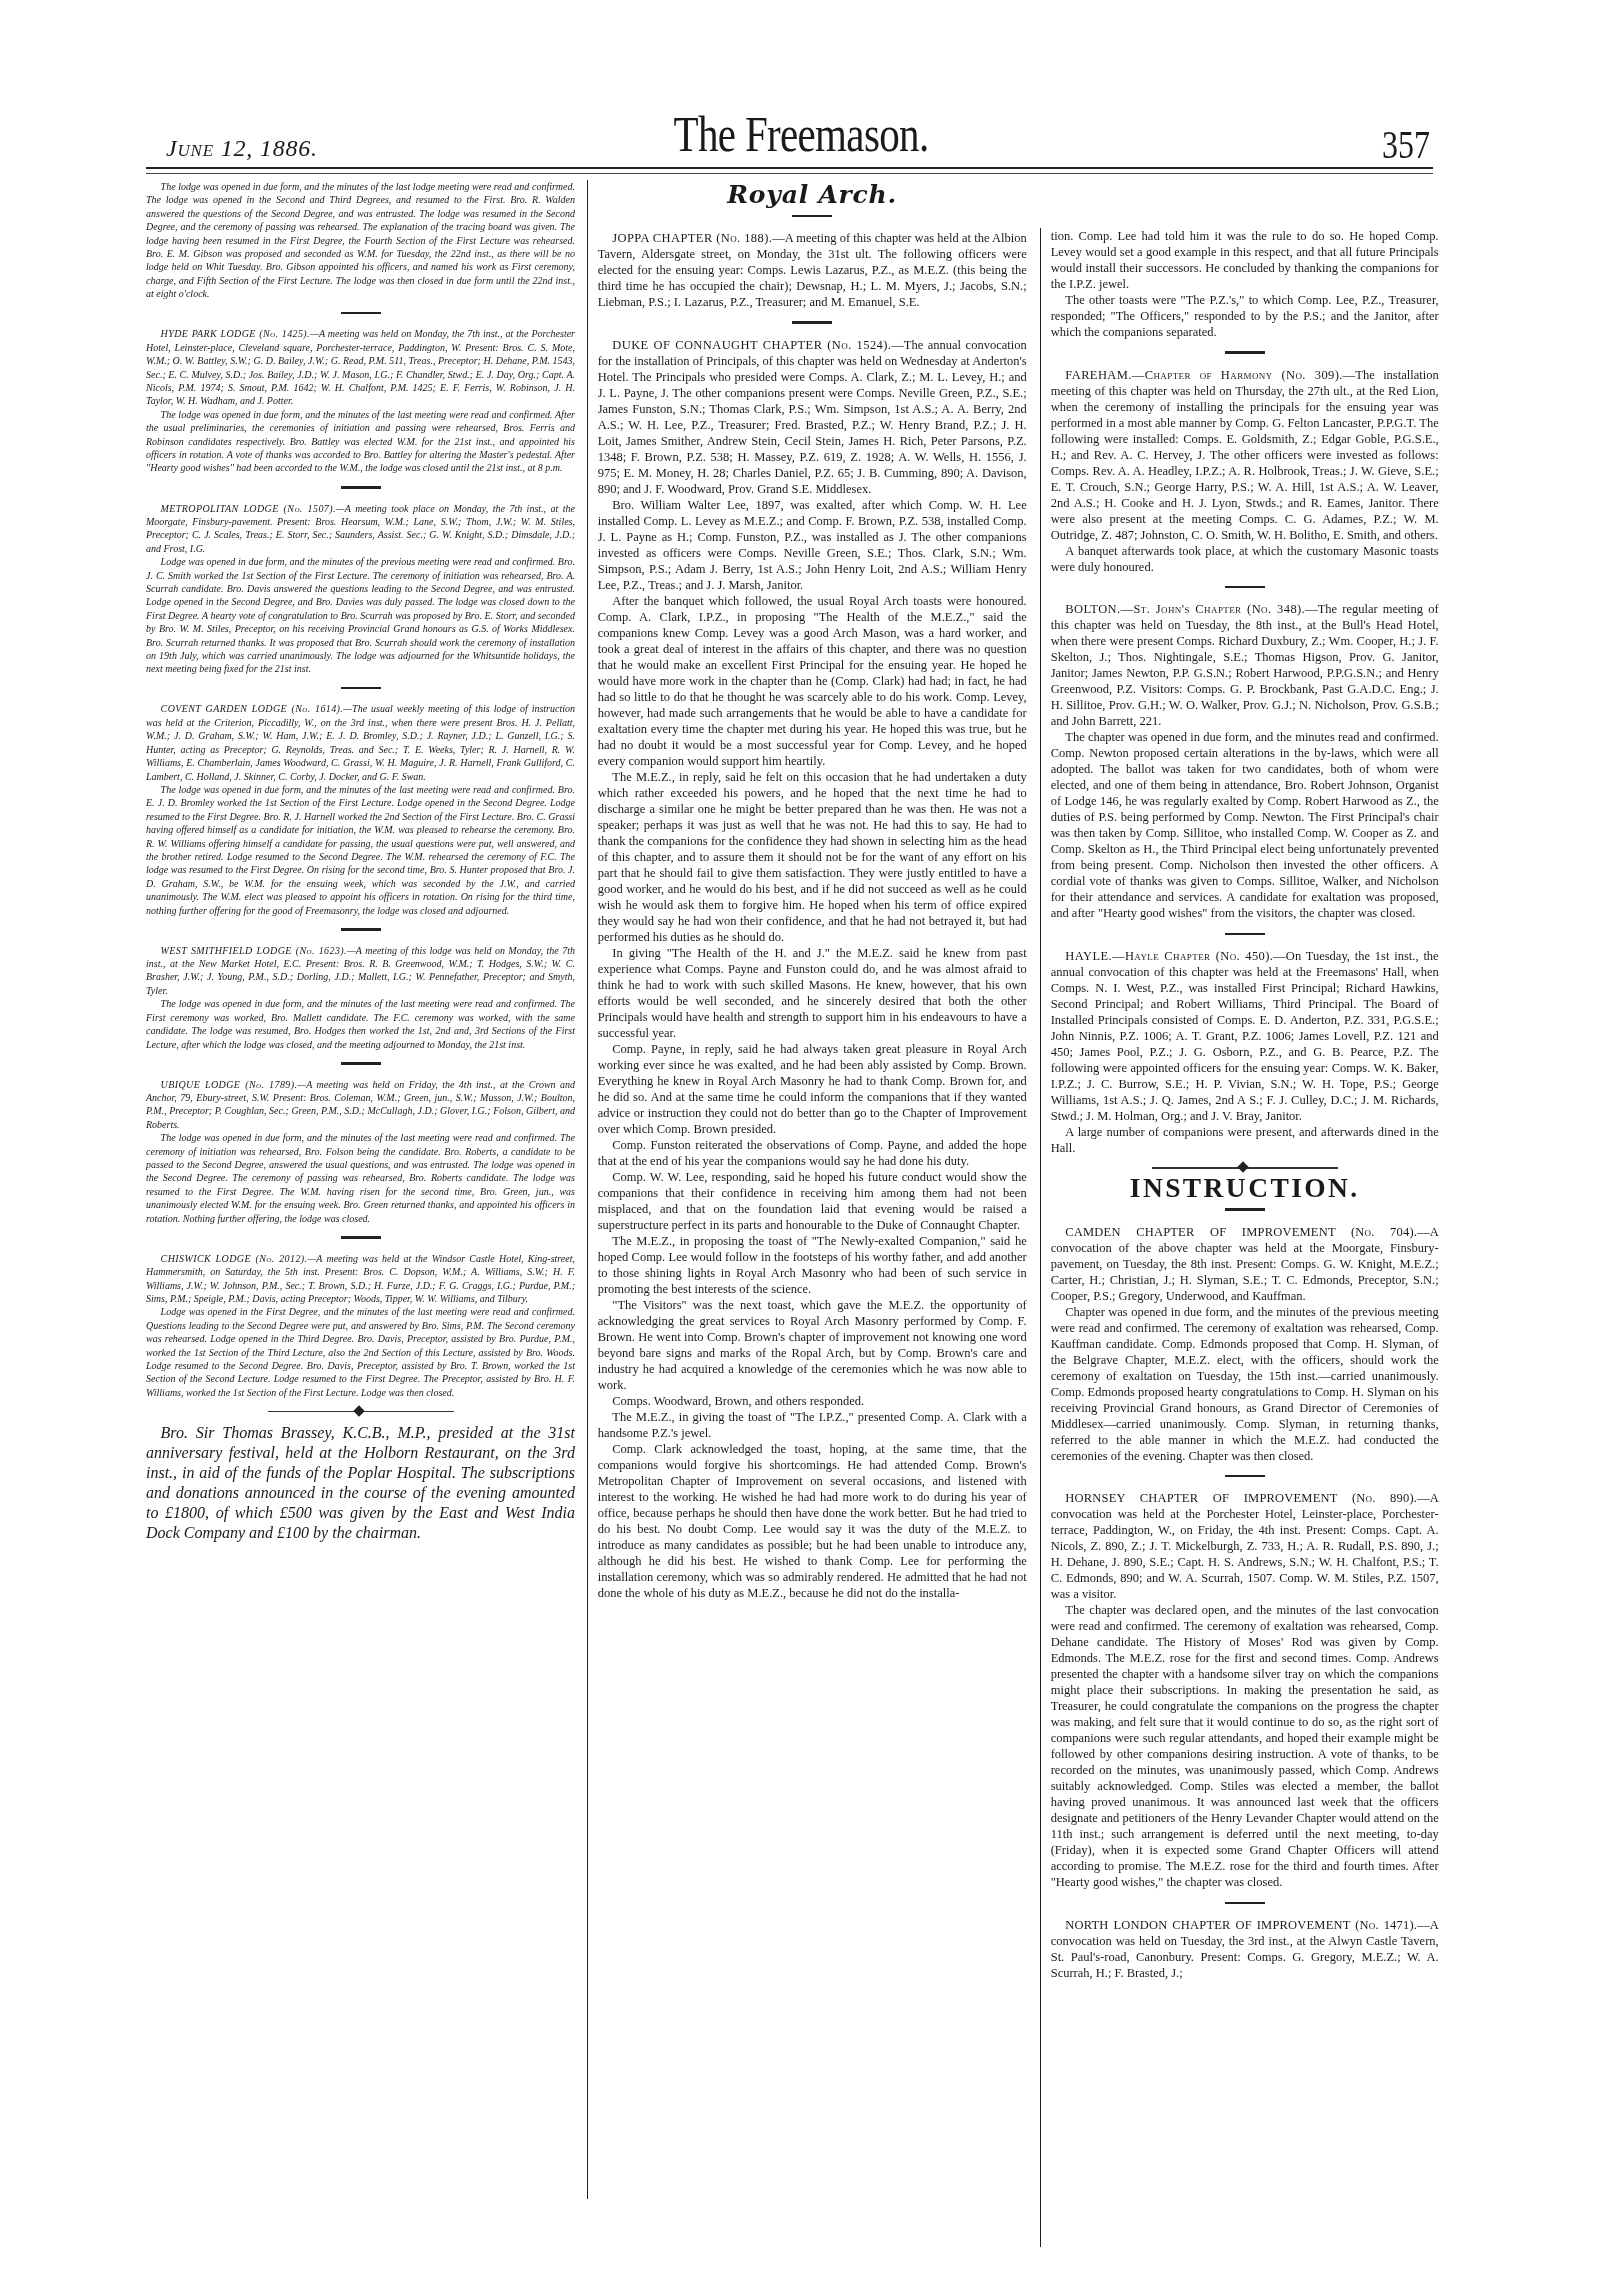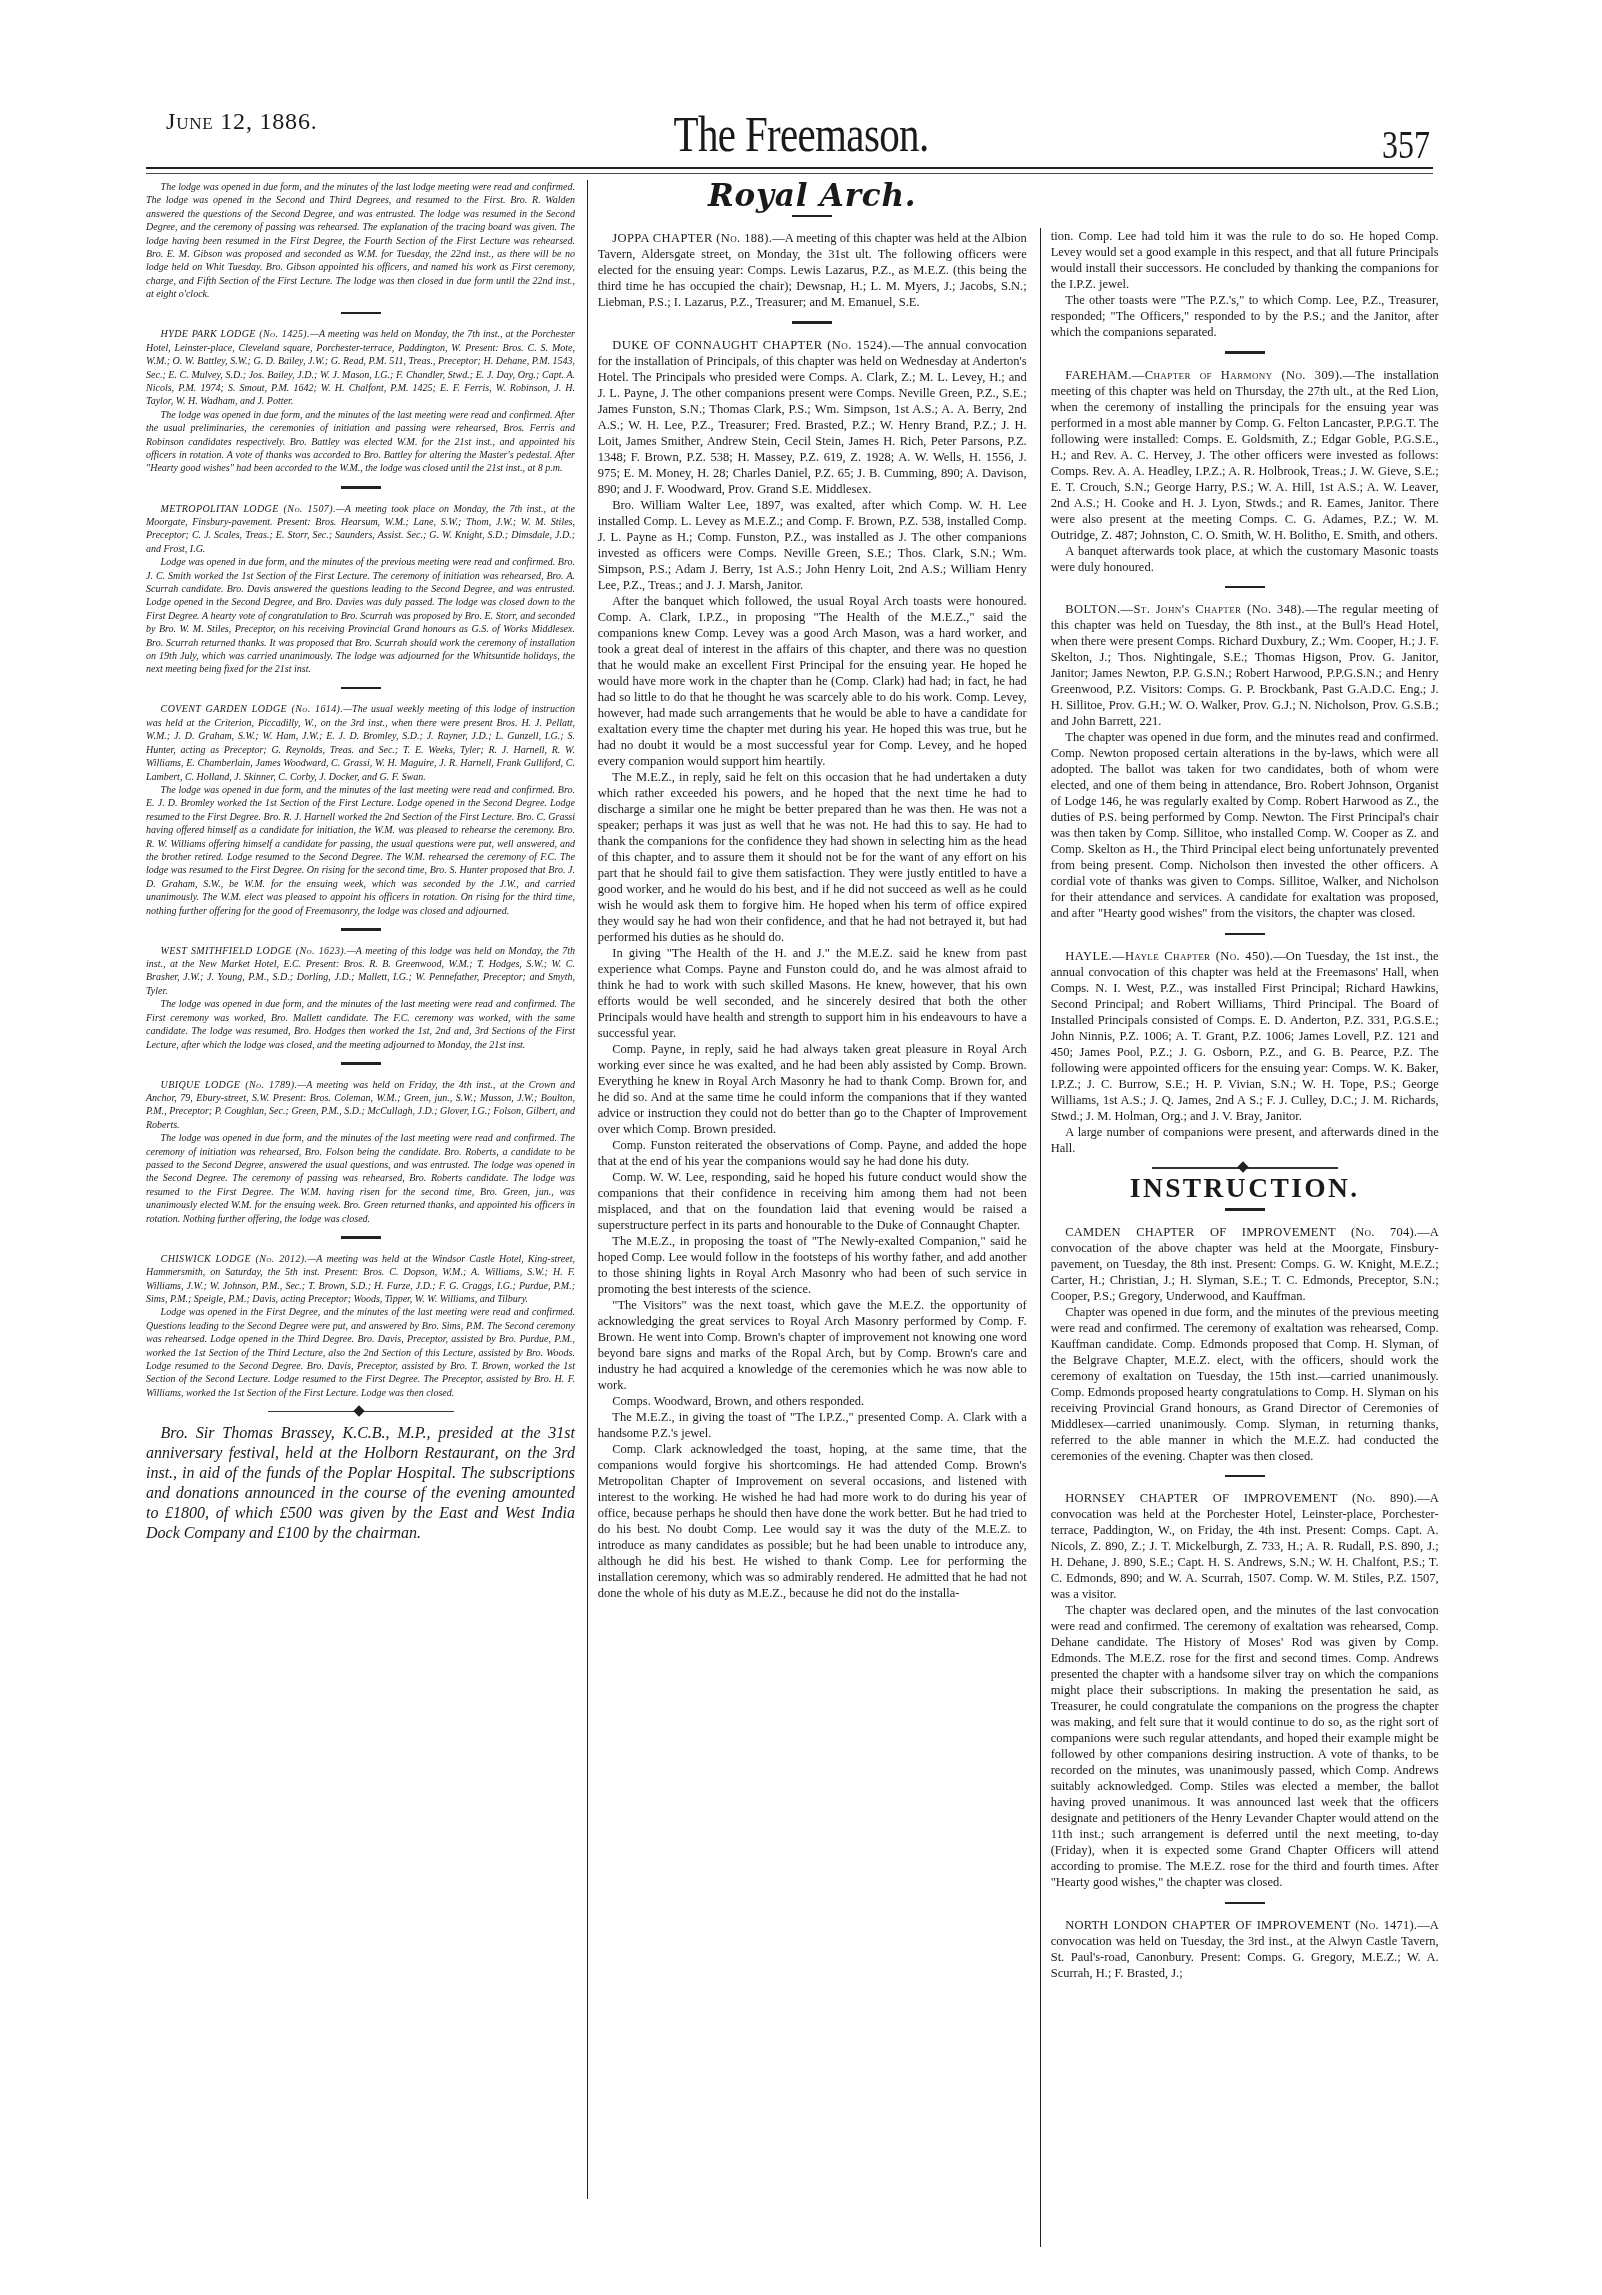--- a/index.html
+++ b/index.html
@@ -1,35 +1,35 @@
 <!DOCTYPE html>
 <html style="font-size:13px"><head>
 <meta charset="utf-8">
 <style>
   html, body { margin: 0; padding: 0; background: #ffffff; }
   body { width: 1602px; height: 2295px; position: relative; overflow: hidden;
          font-family: "Liberation Serif", "DejaVu Serif", serif; color: #1a1a1a; }
   .masthead { position: absolute; left: 0; top: 0; width: 1602px; height: 162px; }
-  .mh-date { position: absolute; left: 166px; top: 108px; font-size: 24px; letter-spacing: 0.8px; font-variant: small-caps; }
+  .mh-date { position: absolute; left: 166px; top: 135px; font-size: 24px; font-style: italic; letter-spacing: 0.8px; font-variant: small-caps; }
   .mh-title { position: absolute; left: 0; width: 1602px; top: 105px; text-align: center; font-size: 50px; letter-spacing: -0.8px; transform: scaleX(0.82); }
   .mh-page { position: absolute; left: 1376px; top: 121px; font-size: 40px; transform: scaleX(0.8); }
   .rule-top { position: absolute; left: 146px; width: 1287px; top: 167px; height: 2.4px; background: #222; }
   .rule-top2 { position: absolute; left: 146px; width: 1287px; top: 173px; height: 0.8px; background: #444; }
   .col { position: absolute; top: 180px; font-size: 11px; line-height: 16.7px; text-align: justify; hyphens: auto; }
   .col-left { left: 146px; width: 429px; }
   .col-mid { left: 587px; width: 429px; border-left: 1.6px solid #222; padding-left: 9.7px; top: 180px; height: 2019px; }
   .col-right { left: 1040px; width: 388px; border-left: 1.6px solid #222; padding-left: 9.7px; top: 180px; height: 2019px; margin-top: 48px; }
   .col-mid .article, .col-right .article { font-size: 12.5px; line-height: 16px; }
   p { margin: 0; text-indent: 14.6px; }
   p.noindent { text-indent: 0; }
   .head { font-variant: small-caps; letter-spacing: 0.4px; }
   .sep { width: 40px; height: 2.4px; background: #222; margin: 11.3px auto 13px auto; }
   .sep-dia { position: relative; width: 186px; height: 1.6px; background: #333; margin: 11.3px auto 11.3px auto; }
   .sep-dia::after { content: ""; position: absolute; left: 87px; top: -4px; width: 8px; height: 8px; background: #222; transform: rotate(45deg); }
-  .section-gothic { text-align: center; font-size: 31px; font-weight: bold; font-family: "DejaVu Serif", serif; font-style: italic; margin: 6.5px 0 3.2px 0; letter-spacing: 0.8px; }
+  .section-gothic { text-align: center; font-size: 25px; font-weight: bold; font-family: "DejaVu Serif", serif; font-style: italic; margin: 6.5px 0 3.2px 0; letter-spacing: 0.8px; }
   .section-plain { text-align: center; font-size: 27.5px; font-weight: bold; letter-spacing: 2.4px; margin: 3.2px 0 3.2px 0; }
   .brassey { font-size: 16px; line-height: 20px; }
   .instr { font-size: 10.4px; line-height: 13.4px; }
   .instr p { text-indent: 14.6px; }
   .small { font-size: 10px; line-height: 13.4px; font-style: italic; }
   .instr .head { letter-spacing: 0.2px; }
 </style>
 </head>
 <body>
 

